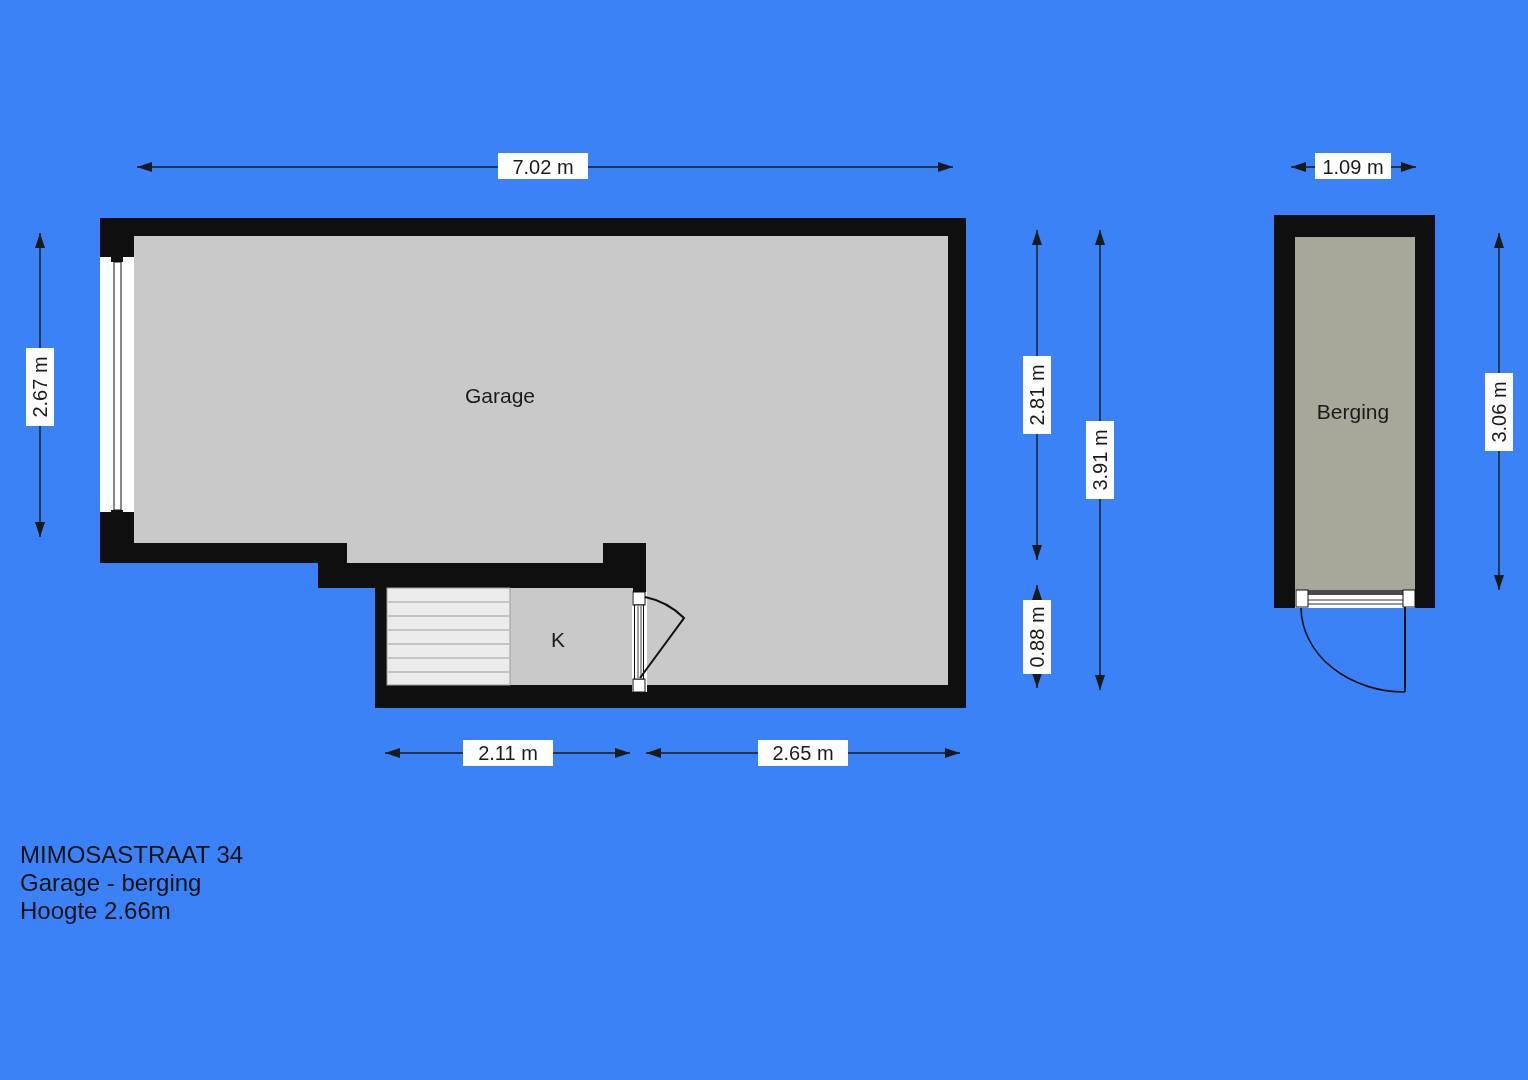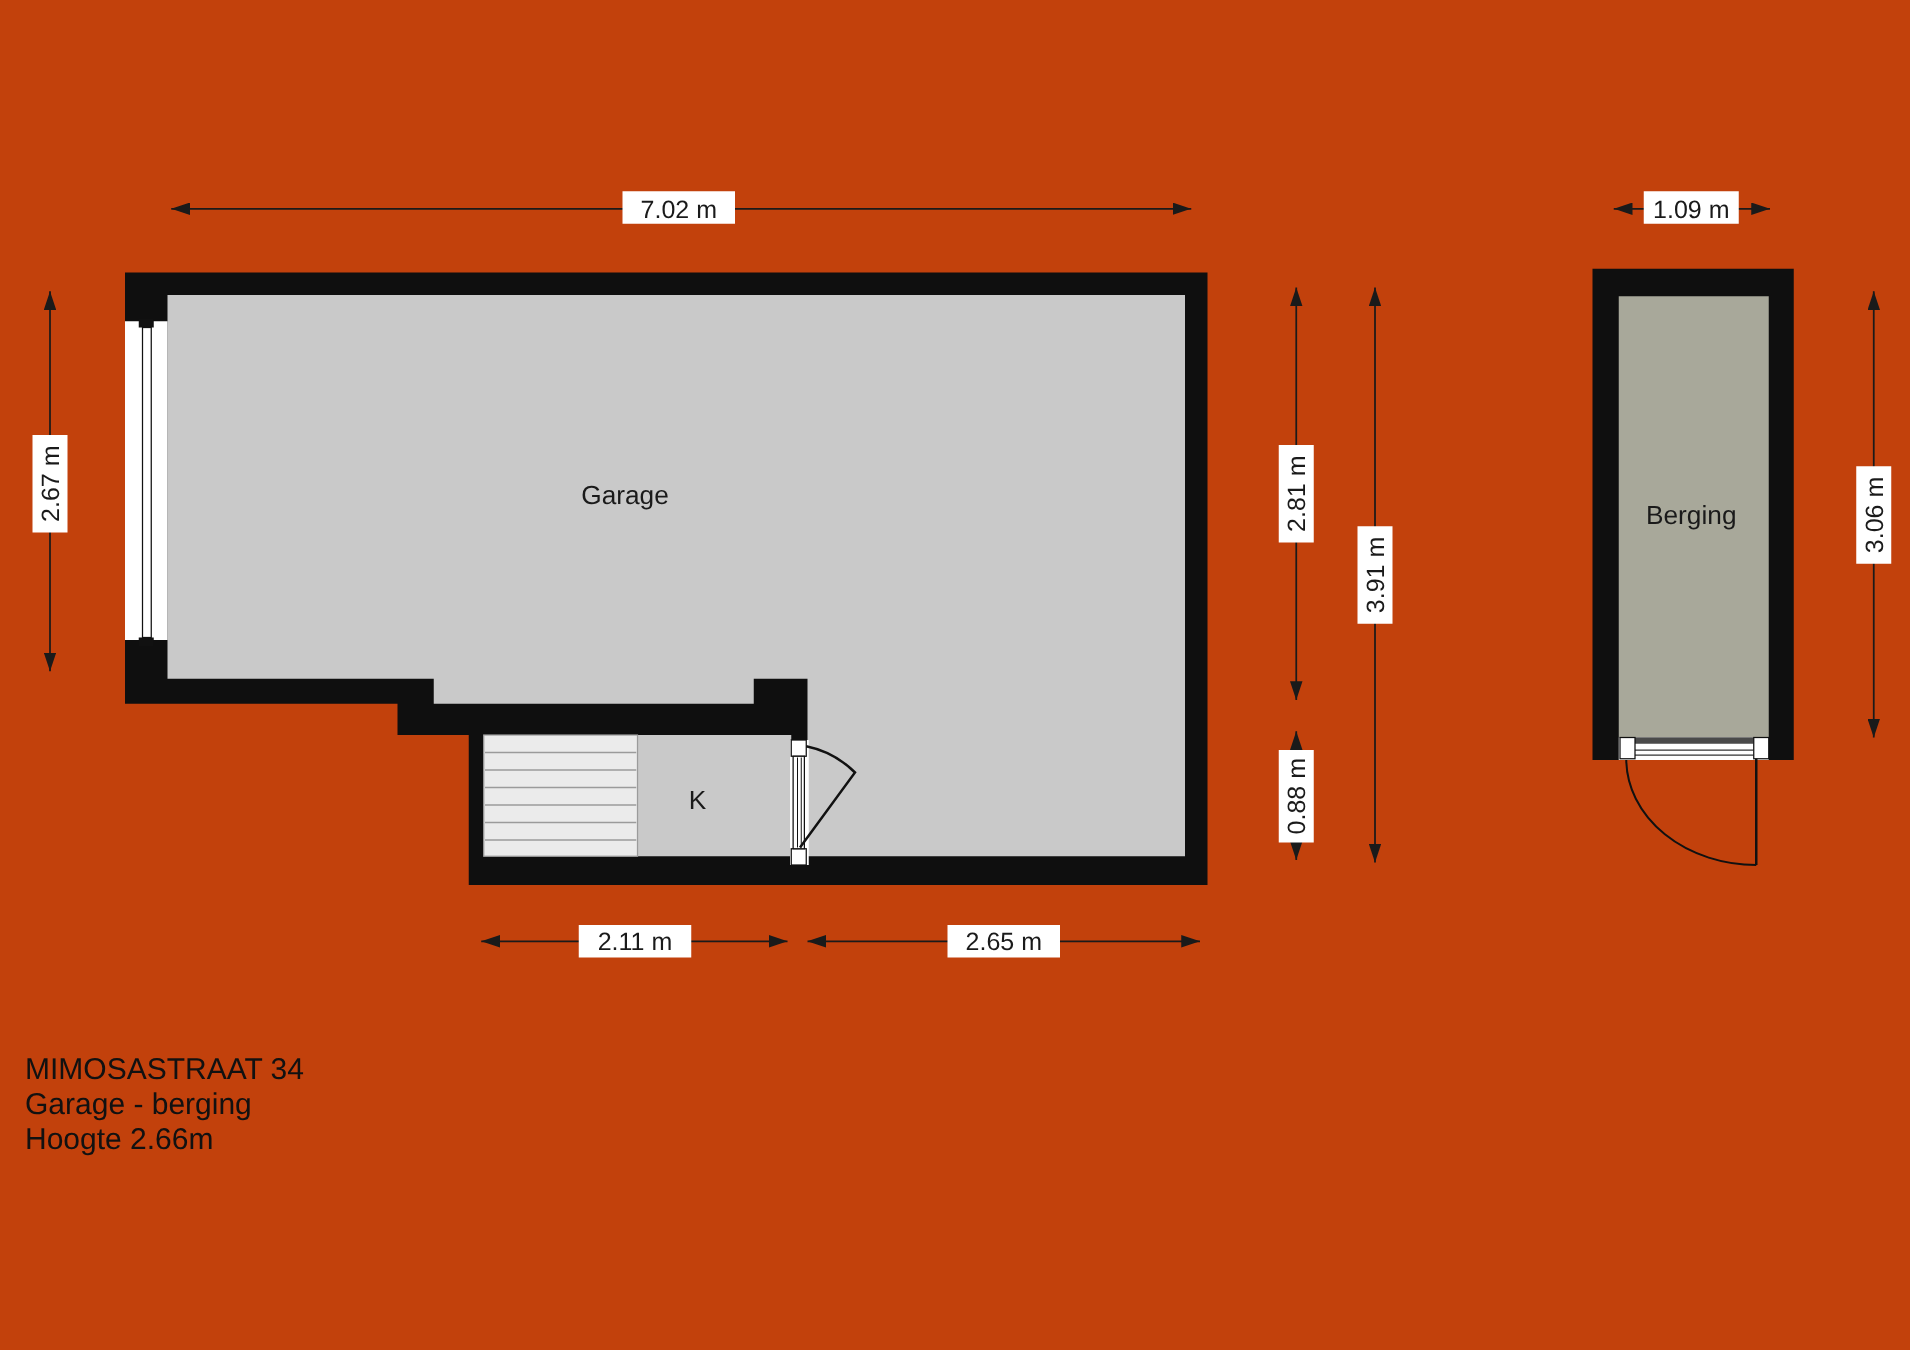--- a/index.html
+++ b/index.html
@@ -1,18 +1,18 @@
 <!DOCTYPE html>
 <html><head>
 <meta charset="utf-8">
 <style>
   html, body { margin: 0; padding: 0; background: #ffffff; }
   .page {
     width: 1528px; height: 1080px;
-    background: #c2410c;
+    background: #3b82f6;
     position: relative;
     font-family: "Liberation Sans", sans-serif;
     overflow: hidden;
   }
   svg { display: block; }
   .dim-line { stroke: #1a1a1a; stroke-width: 1.4; }
   .dim-text {
     font-family: "Liberation Sans", sans-serif;
     font-size: 20px; fill: #1a1a1a;
   }

